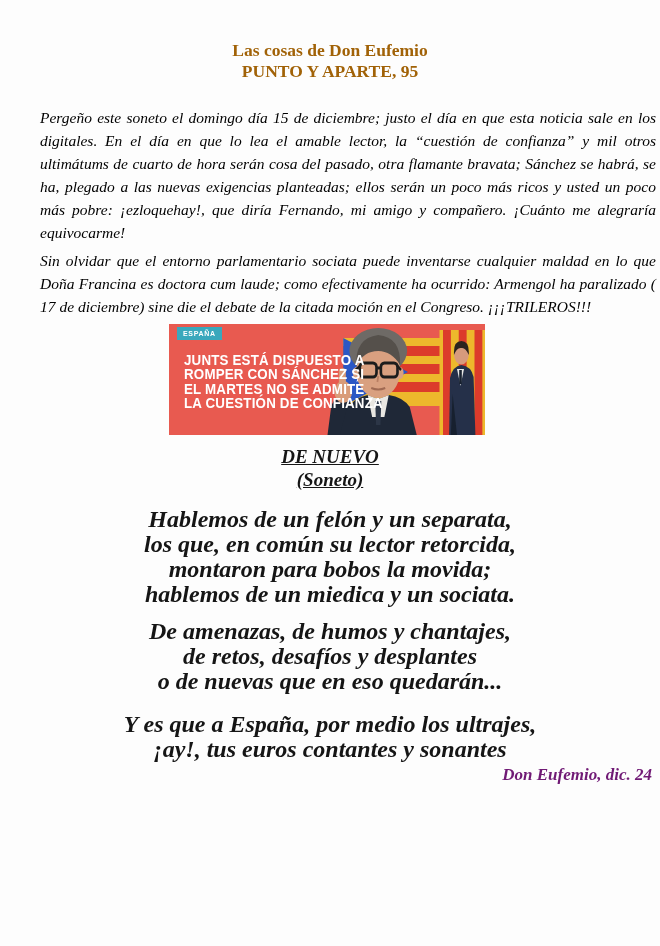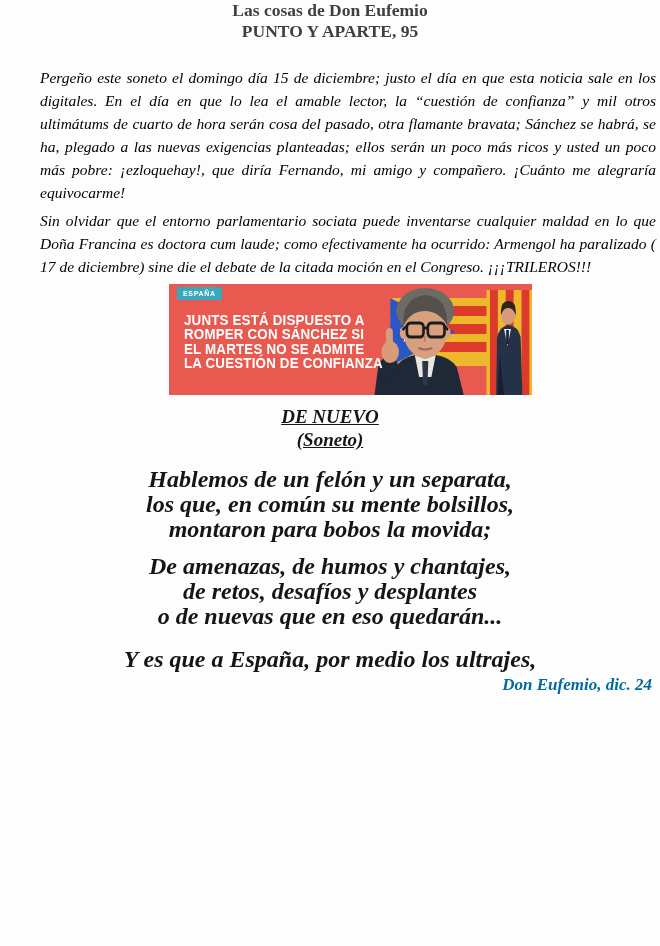--- a/index.html
+++ b/index.html
@@ -5,42 +5,43 @@
   html,body{margin:0;padding:0;background:#ffffff;}
   .page{
     position:relative;
     width:660px;height:946px;
     background:#fdfdfd;
     overflow:hidden;
     font-family:"Liberation Serif",serif;
     color:#1d1d1d;
   }
   .doc-title{
+    padding-top:40px;
     text-align:center;
     font-weight:700;
     font-size:17.5px;
     line-height:21px;
-    color:#404040;
+    color:#a16207;
   }
   .body-text{
     margin:24px 4px 0 40px;
   }
   .body-text p{
     margin:0 0 5px 0;
     font-style:italic;
     font-size:15.5px;
     line-height:23px;
     text-align:justify;
     color:#000000;
   }
   
   .banner{
     position:relative;
     margin:6px 0 0 169px;
-    width:363px;height:111px;
+    width:316px;height:111px;
     background:#e85a50;
     overflow:hidden;
   }
   .banner-tag{
     position:absolute;top:3px;left:8px;
     background:#3aa8bc;
     color:#ffffff;
     font-family:"Liberation Sans",sans-serif;
     font-weight:700;
     font-size:7px;
@@ -87,21 +88,21 @@
   .stanza.s2{margin-top:12px;}
   .stanza.s3{margin-top:12px;}
   .stanza.s4{margin-top:18px;}
   .signature{
     margin:2px 8px 0 0;
     text-align:right;
     font-weight:700;
     font-style:italic;
     font-size:17px;
     line-height:21px;
-    color:#0369a1;
+    color:#701a75;
   }
 </style>
 </head>
 <body>
 
 <div class="page">
 
   <div class="doc-title">
     <div>Las cosas de Don Eufemio</div>
     <div>PUNTO Y APARTE, 95</div>
@@ -171,30 +172,32 @@
     </svg>
   </div>
 
   <div class="poem-title">
     <div>DE NUEVO</div>
     <div>(Soneto)</div>
   </div>
 
   <div class="stanza s1">
     <div>Hablemos de un felón y un separata,</div>
-    <div>los que, en común su mente bolsillos,</div>
+    <div>los que, en común su lector retorcida,</div>
     <div>montaron para bobos la movida;</div>
+    <div>hablemos de un miedica y un sociata.</div>
   </div>
 
 
   <div class="stanza s3">
     <div>De amenazas, de humos y chantajes,</div>
     <div>de retos, desafíos y desplantes</div>
     <div>o de nuevas que en eso quedarán...</div>
   </div>
 
   <div class="stanza s4">
     <div>Y es que a España, por medio los ultrajes,</div>
+    <div>¡ay!, tus euros contantes y sonantes</div>
   </div>
 
   <div class="signature">Don Eufemio, dic. 24</div>
 
 </div>
 
 </body></html>

